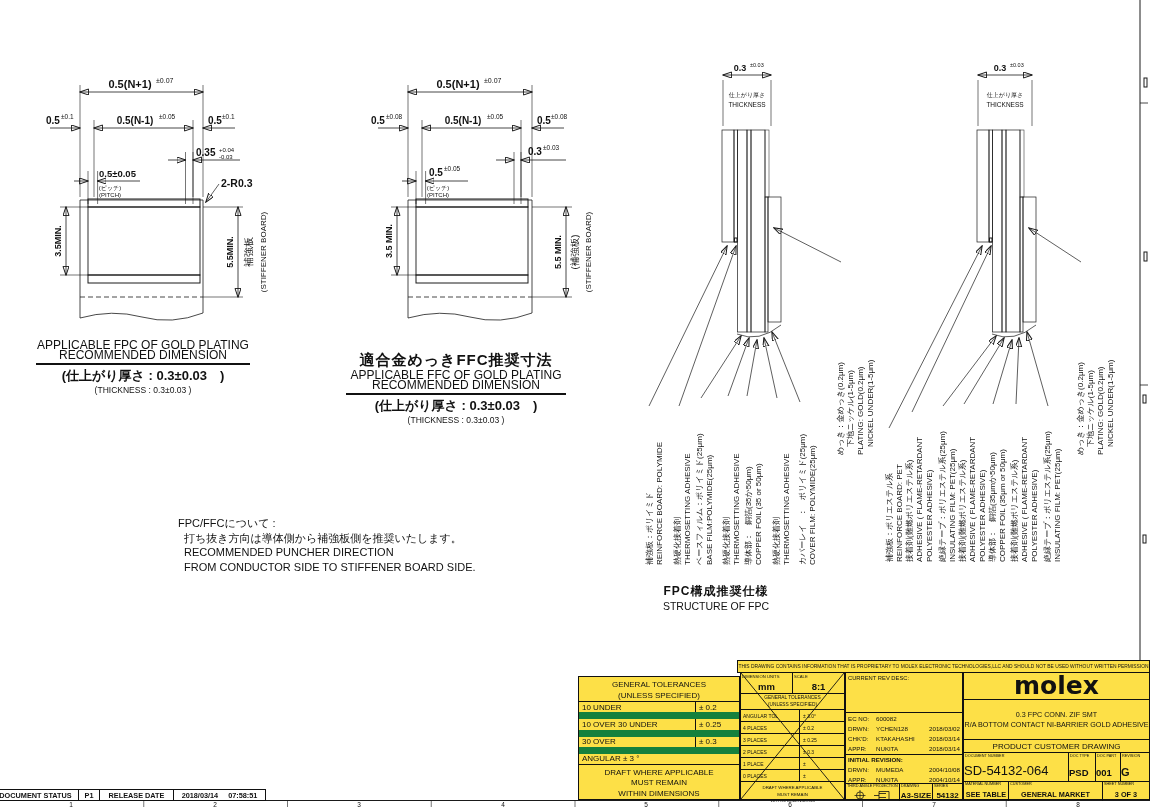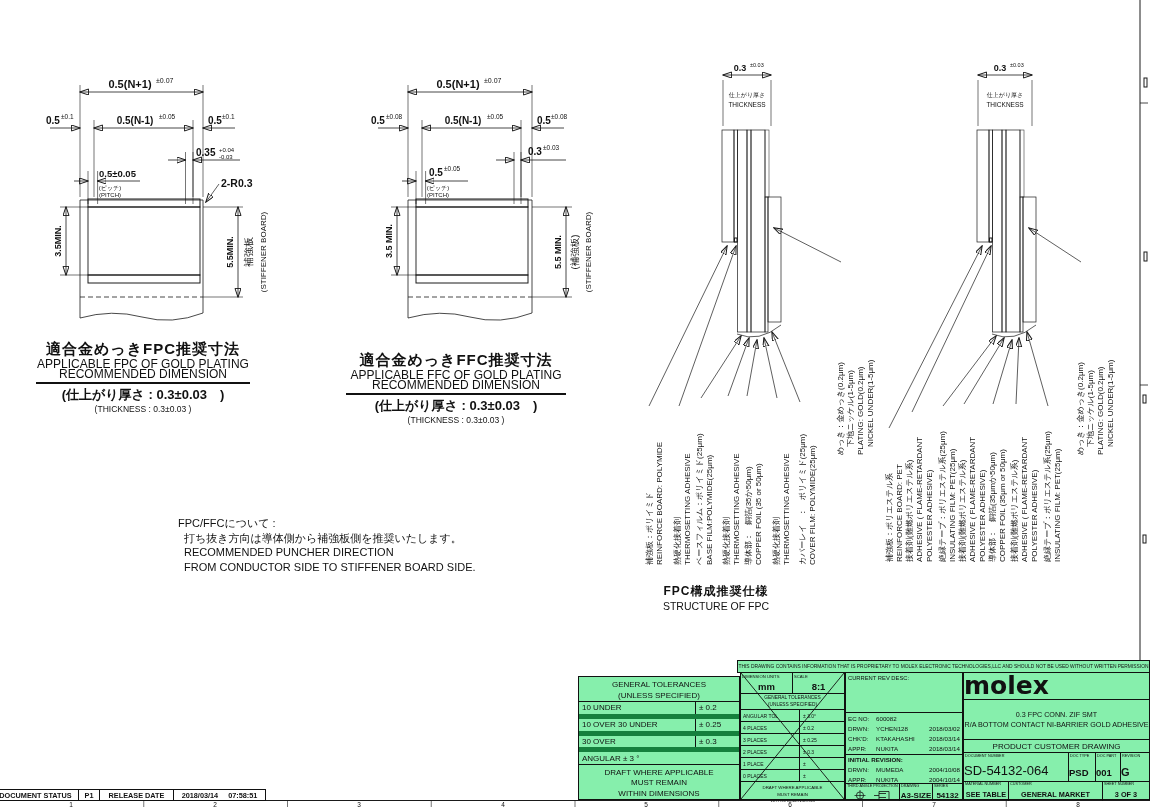--- a/index.html
+++ b/index.html
@@ -18,26 +18,26 @@
   .cap .en{font-size:12px;line-height:10px;}
   .cap .rule{border-top:2px solid #111;margin:3px 0 2px 0;}
   .cap .jp2{font-size:13px;font-weight:bold;}
   .cap .en2{font-size:8.5px;}
   .scap{position:absolute;text-align:center;}
   .scap .jp{font-size:12px;font-weight:bold;letter-spacing:1px;}
   .scap .en{font-size:10.5px;}
   .note{position:absolute;font-size:11px;line-height:14.5px;}
   
   .tb{position:absolute;left:578px;top:660px;width:572px;height:140px;font-size:7.5px;}
-  .tb .box{position:absolute;border:1px solid #111;box-sizing:border-box;background:#86efac;}
+  .tb .box{position:absolute;border:1px solid #111;box-sizing:border-box;background:#fde047;}
   .prop{left:159px;top:0;width:413px;height:13px;font-size:4.9px;display:flex;
         align-items:center;justify-content:center;white-space:nowrap;}
   .tolbox{left:0;top:16px;width:162px;height:124px;display:flex;flex-direction:column;}
   .tolhead{height:24px;text-align:center;font-size:8px;line-height:11px;border-bottom:1px solid #111;padding-top:2px;}
-  .tolrow{height:15px;display:flex;border-bottom:5px solid #15803d;align-items:center;font-size:8px;}
+  .tolrow{height:15px;display:flex;border-bottom:7px solid #15803d;align-items:center;font-size:8px;}
   .tolrow .lab{flex:1;padding-left:3px;}
   .tolrow .val{width:40px;border-left:1px solid #111;text-align:left;padding-left:3px;height:100%;display:flex;align-items:center;}
   .tolang{height:14px;display:flex;align-items:center;padding-left:3px;font-size:8px;border-bottom:1px solid #111;}
   .tolfoot{flex:1;text-align:center;font-size:8px;line-height:10.5px;padding-top:3px;}
   .unitsbox{left:162px;top:12px;width:105px;height:128px;font-size:5px;}
   .urow1{height:20px;display:flex;border-bottom:1px solid #111;}
   .ucell{flex:1;position:relative;}
   .ucell+.ucell{border-left:1px solid #111;}
   .ucell .tl{position:absolute;left:1px;top:1px;font-size:4.2px;}
   .ucell .bv{position:absolute;left:0;right:0;bottom:1px;text-align:center;font-size:9.5px;font-weight:bold;}
@@ -51,21 +51,21 @@
   .revec{height:42px;border-bottom:1px solid #111;font-size:6.2px;box-sizing:border-box;padding-top:1px;}
   .revline{display:flex;line-height:10px;padding:0 2px;}
   .revline .a{width:28px;} .revline .b2{flex:1;} .revline .c{width:42px;text-align:right;}
   .revinit{height:29px;border-bottom:1px solid #111;font-size:6.2px;box-sizing:border-box;}
   .revbot{height:17px;display:flex;}
   .revbot .cell{position:relative;box-sizing:border-box;}
   .revbot .cell+.cell{border-left:1px solid #111;}
   .revbot .tl{position:absolute;left:1px;top:0;font-size:3.8px;white-space:nowrap;}
   .revbot .bv{position:absolute;left:0;right:0;bottom:1px;text-align:center;font-size:8px;font-weight:bold;}
   .prodbox{left:385px;top:12px;width:187px;height:128px;}
-  .logo{height:26px;text-align:left;font-size:25px;font-weight:900;letter-spacing:0px;
+  .logo{height:26px;text-align:center;font-size:25px;font-weight:900;letter-spacing:0px;
         line-height:25px;font-family:"DejaVu Sans",sans-serif;}
   .desc{height:40px;border-top:1px solid #111;text-align:center;font-size:7.2px;line-height:9.5px;
         display:flex;flex-direction:column;justify-content:center;box-sizing:border-box;}
   .pcd{height:14px;border-top:1px solid #111;border-bottom:1px solid #111;text-align:center;
        font-size:8px;line-height:14px;box-sizing:border-box;}
   .docrow{height:28px;display:flex;}
   .docrow .cell{position:relative;box-sizing:border-box;}
   .docrow .cell+.cell{border-left:1px solid #111;}
   .docrow .tl{position:absolute;left:1px;top:1px;font-size:3.8px;white-space:nowrap;}
   .docrow .bv{position:absolute;left:0;right:0;bottom:3px;}
@@ -294,21 +294,20 @@
       <text x="934" y="807" font-size="6.5" fill="#888" text-anchor="middle">7</text>
       <text x="1078" y="807" font-size="6.5" fill="#888" text-anchor="middle">8</text>
       <rect x="1144" y="78" width="3" height="9" fill="#e8a33d" stroke="none"></rect>
       <rect x="1144" y="252" width="3" height="9" fill="#e8a33d" stroke="none"></rect>
       <rect x="1143" y="395" width="3" height="8" fill="#e8a33d" stroke="none"></rect>
       <rect x="1143" y="535" width="3" height="8" fill="#e8a33d" stroke="none"></rect>
     </g>
   </svg>
 
   <div class="cap" style="left:36px;top:340px;width:214px;">
-    <div class="jp1">適合金めっきFPC推奨寸法</div>
     <div class="en">APPLICABLE FPC OF GOLD PLATING</div>
     <div class="en">RECOMMENDED DIMENSION</div>
     <div class="rule"></div>
     <div class="jp2">(仕上がり厚さ : 0.3±0.03　)</div>
     <div class="en2">(THICKNESS : 0.3±0.03  )</div>
   </div>
   <div class="cap" style="left:346px;top:340px;width:220px;margin-top:11px;">
     <div class="jp1">適合金めっきFFC推奨寸法</div>
     <div class="en">APPLICABLE FFC OF GOLD PLATING</div>
     <div class="en">RECOMMENDED DIMENSION</div>

